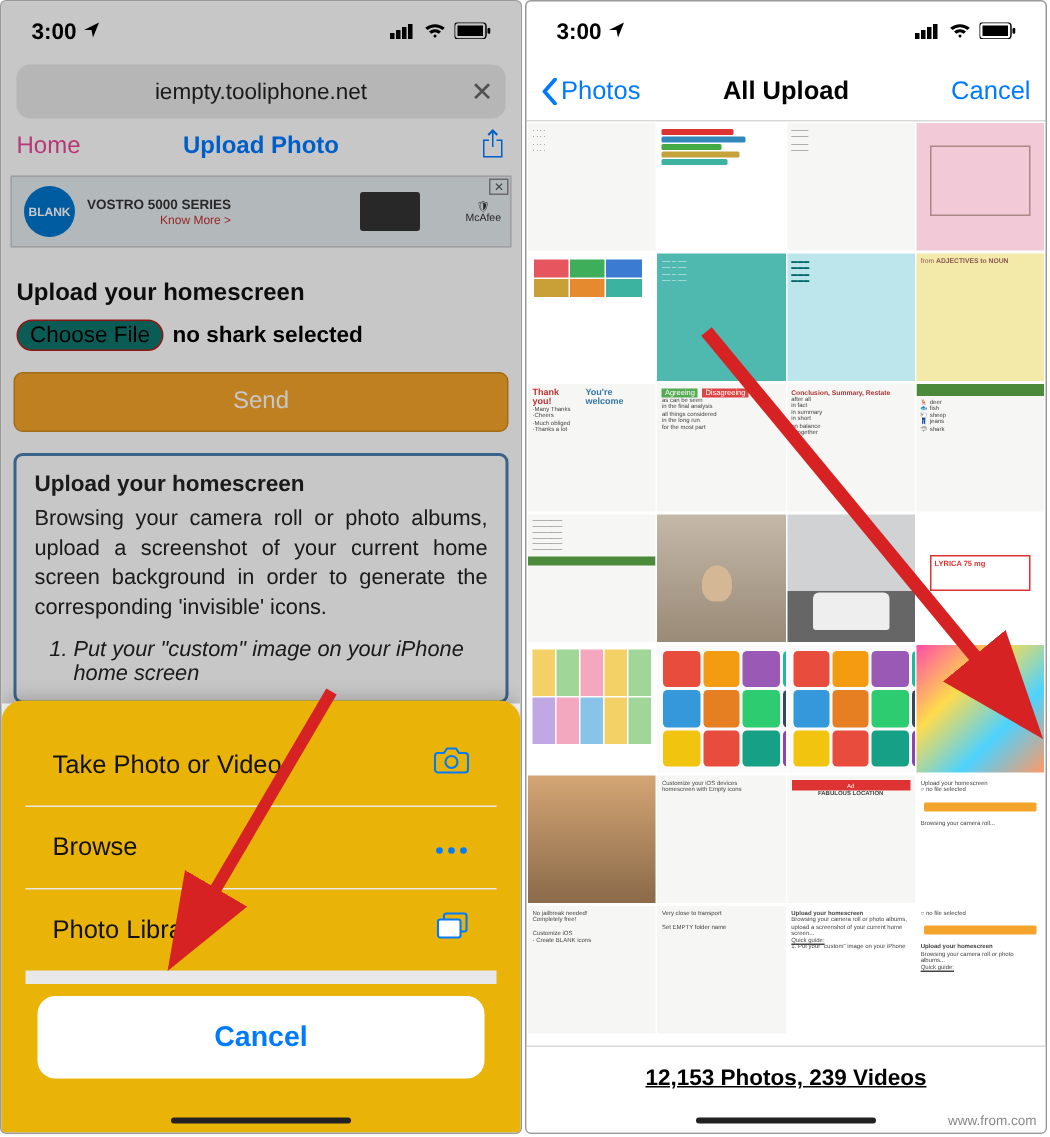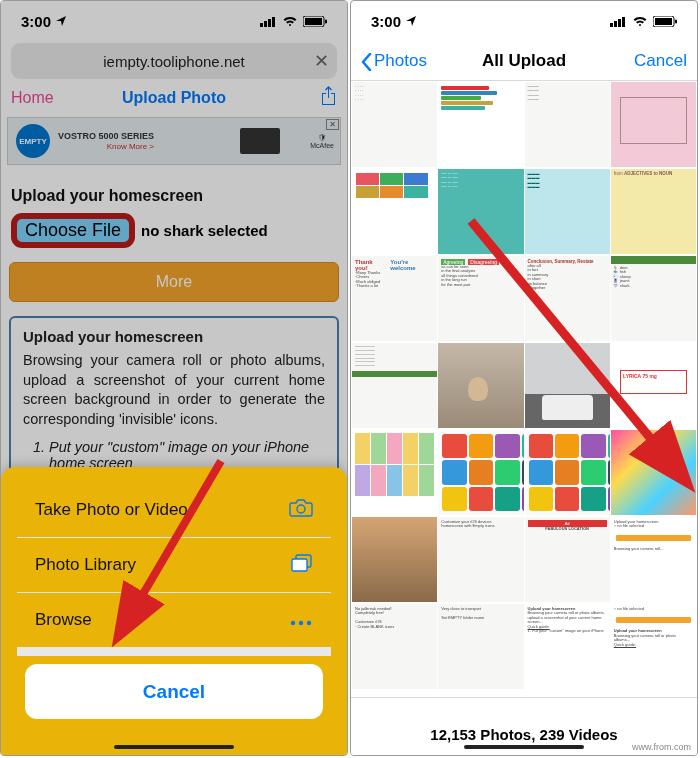--- a/index.html
+++ b/index.html
@@ -25,21 +25,21 @@
 .ad .dell { width: 34px; height: 34px; border-radius: 50%; background: #0076ce; color: #fff; font-size: 8px; display: flex; align-items: center; justify-content: center; font-weight: bold; }
 .ad .adtext { margin-left: 8px; line-height: 1.2; text-align: right; }
 .ad .adtext .t1 { color: #333; font-size: 9px; font-weight: 600; }
 .ad .adtext .t2 { color: #b33; font-size: 8px; }
 .ad .laptop { position: absolute; right: 60px; width: 40px; height: 26px; background: #333; border-radius: 2px; }
 .ad .mcafee { position: absolute; right: 6px; font-size: 7px; text-align: center; color: #333; }
 .ad .adx { position: absolute; top: 1px; right: 1px; font-size: 8px; border: 1px solid #888; padding: 0 2px; color: #555; }
 
 .section-h { margin: 22px 10px 8px; font-size: 16px; font-weight: 700; color: #111; }
 .filepick { margin: 0 10px; display: flex; align-items: center; gap: 6px; font-size: 15px; }
-.filepick .btn { border: 6px solid #b91c1c; border-radius: 11px; padding: 1px 8px; font-size: 18px; background: #7dd3fc; }
+.filepick .btn { border: 1px solid #b91c1c; border-radius: 11px; padding: 1px 8px; font-size: 15px; background: #0f766e; }
 .filepick .nf { font-weight: 700; }
 .sendbtn { margin: 14px 8px; background: #f4a42a; border: 1px solid #d18a1f; border-radius: 6px; height: 40px; display: flex; align-items: center; justify-content: center; color: #fff; font-size: 16px; }
 
 .infobox { margin: 14px 8px; border: 2px solid #4a7fb0; border-radius: 6px; padding: 10px 12px; font-size: 14.5px; color: #222; }
 .infobox .h { font-weight: 700; margin-bottom: 6px; font-size: 15px; }
 .infobox .body { text-align: justify; line-height: 1.35; }
 .infobox .qg { text-decoration: underline; margin-top: 12px; display: block; }
 .infobox ol { margin: 10px 0 0 26px; font-style: italic; }
 .infobox ol li { font-style: italic; }
 
@@ -50,21 +50,21 @@
 .sheet .row .ic { color: #007aff; font-size: 20px; }
 .sheet .cancel { height: 55px; display: flex; align-items: center; justify-content: center; color: #007aff; font-size: 19px; font-weight: 600; margin: 8px; background: #fff; border-radius: 12px; }
 .sheet-sep { height: 8px; background: #e8e8ea; }
 .homebar { position: absolute; bottom: 6px; left: 50%; transform: translateX(-50%); width: 120px; height: 4px; background: #222; border-radius: 3px; }
 
 
 .arrow { position: absolute; pointer-events: none; }
 
 
 .navbar { height: 40px; display: flex; align-items: center; justify-content: space-between; padding: 0 10px; border-bottom: 0.5px solid rgba(0,0,0,0.15); }
-.navbar .back { color: #007aff; font-size: 17px; display: flex; align-items: flex-end; gap: 2px; }
+.navbar .back { color: #007aff; font-size: 17px; display: flex; align-items: center; gap: 2px; }
 .navbar .title { font-weight: 600; font-size: 17px; position: absolute; left: 50%; transform: translateX(-50%); }
 .navbar .cancel { color: #007aff; font-size: 17px; }
 
 .grid { display: grid; grid-template-columns: repeat(4, 1fr); gap: 1px; padding: 1px; height: 610px; overflow: hidden; }
 .thumb { background: #e0e4e8; width: 100%; aspect-ratio: 1; font-size: 5px; color: #444; padding: 3px; overflow: hidden; position: relative; }
 .thumb.doc { background: #f6f6f4; }
 .thumb.teal { background: #4fb9b0; }
 .thumb.cyan { background: #bce5ec; color: #066; }
 .thumb.pink { background: #f2c9d6; }
 .thumb .mini { font-size: 4px; line-height: 1.1; }
@@ -73,21 +73,21 @@
 .thumb.apps .app { border-radius: 3px; aspect-ratio: 1; }
 .thumb.photo { background: linear-gradient(180deg,#d4a574,#8a6a4a); }
 .thumb.car { background: linear-gradient(180deg,#d0d2d4 60%,#666 60%); }
 .thumb.baby { background: linear-gradient(180deg,#c4b8a8,#9a8a78); }
 .thumb.gradient { background: linear-gradient(135deg,#ff4da6,#ffdb4d,#4dd2ff,#ff9966); }
 .thumb.ui { background: #fff; }
 .thumb.ui .orange { height: 6px; background: #f4a42a; margin: 6px 2px; border-radius: 1px; }
 .thumb.lyrica { background: #fff; }
 .thumb.lyrica .box { border: 1px solid #d33; height: 30%; margin: 30% 8%; }
 
-.footer { position: absolute; bottom: 0; left: 0; right: 0; height: 58px; background: #fff; display: flex; align-items: flex-start; justify-content: center; font-size: 15px; font-weight: 600; padding-top: 28px; border-top: 0.5px solid rgba(0,0,0,0.15); }
+.footer { position: absolute; bottom: 0; left: 0; right: 0; height: 58px; background: #fff; display: flex; align-items: flex-start; justify-content: center; font-size: 15px; font-weight: 600; padding-top: 12px; border-top: 0.5px solid rgba(0,0,0,0.15); text-decoration: underline; }
 
 svg.arrow-svg { overflow: visible; }
 
 .watermark { position: absolute; bottom: 3px; right: 6px; font-size: 9px; color: #888; }
 </style>
 </head>
 <body>
 
 <div class="container">
 
@@ -130,35 +130,35 @@
         <span class="title">Upload Photo</span>
         <span class="share">
           <svg width="17" height="20" viewBox="0 0 17 20">
               <path d="M8.5 0 L5 3.5 L6 4.5 L8 2.5 L8 12 L9 12 L9 2.5 L11 4.5 L12 3.5 Z M2 7 L2 19 L15 19 L15 7 L11 7 L11 8 L14 8 L14 18 L3 18 L3 8 L6 8 L6 7 Z" fill="#007aff"></path>
             </svg>
         </span>
       </div>
 
       <div class="ad">
         <span class="adx">✕</span>
-        <div class="dell">EMPTY</div>
+        <div class="dell">BLANK</div>
         <div class="adtext">
           <div class="t1">VOSTRO 5000 SERIES</div>
           <div class="t2">Know More &gt;</div>
         </div>
         <div class="laptop"></div>
         <div class="mcafee">🛡<br><span>McAfee</span></div>
       </div>
 
       <div class="section-h">Upload your homescreen</div>
       <div class="filepick">
         <span class="btn">Choose File</span>
         <span class="nf">no shark selected</span>
       </div>
-      <div class="sendbtn">More</div>
+      <div class="sendbtn">Send</div>
 
       <div class="infobox">
         <div class="h">Upload your homescreen</div>
         <div class="body">Browsing your camera roll or photo albums, upload a screenshot of your current home screen background in order to generate the corresponding 'invisible' icons.</div>
         <ol>
           <li>Put your "custom" image on your iPhone home screen</li>
         </ol>
       </div>
     </div>
 
@@ -166,35 +166,35 @@
       <div class="row">
         <span>Take Photo or Video</span>
         <span class="ic">
           <svg width="24" height="18" viewBox="0 0 24 18">
               <path d="M3 4 H7 L9 1 H15 L17 4 H21 A2 2 0 0 1 23 6 V15 A2 2 0 0 1 21 17 H3 A2 2 0 0 1 1 15 V6 A2 2 0 0 1 3 4 Z" fill="none" stroke="#007aff" stroke-width="1.4"></path>
               <circle cx="12" cy="10" r="4" fill="none" stroke="#007aff" stroke-width="1.4"></circle>
             </svg>
         </span>
       </div>
       <div class="row">
-        <span>Photo Library</span>
-        <span class="ic">
-          <svg width="22" height="18" viewBox="0 0 22 18">
-              <rect x="5" y="1" width="15" height="12" rx="1.5" fill="none" stroke="#007aff" stroke-width="1.4"></rect>
-              <rect x="1" y="5" width="15" height="12" rx="1.5" fill="#fff" stroke="#007aff" stroke-width="1.4"></rect>
-            </svg>
-        </span>
-      </div>
-      <div class="row">
         <span>Browse</span>
         <span class="ic">
           <svg width="24" height="8" viewBox="0 0 24 8">
               <circle cx="4" cy="4" r="2.2" fill="#007aff"></circle>
               <circle cx="12" cy="4" r="2.2" fill="#007aff"></circle>
               <circle cx="20" cy="4" r="2.2" fill="#007aff"></circle>
+            </svg>
+        </span>
+      </div>
+      <div class="row">
+        <span>Photo Library</span>
+        <span class="ic">
+          <svg width="22" height="18" viewBox="0 0 22 18">
+              <rect x="5" y="1" width="15" height="12" rx="1.5" fill="none" stroke="#007aff" stroke-width="1.4"></rect>
+              <rect x="1" y="5" width="15" height="12" rx="1.5" fill="#fff" stroke="#007aff" stroke-width="1.4"></rect>
             </svg>
         </span>
       </div>
       <div class="sheet-sep"></div>
       <div class="cancel">Cancel</div>
       <div style="height:12px"></div>
     </div>
     <div class="homebar"></div>
 
     <svg class="arrow arrow-svg" style="top:450px; left:105px;" width="130" height="180">

